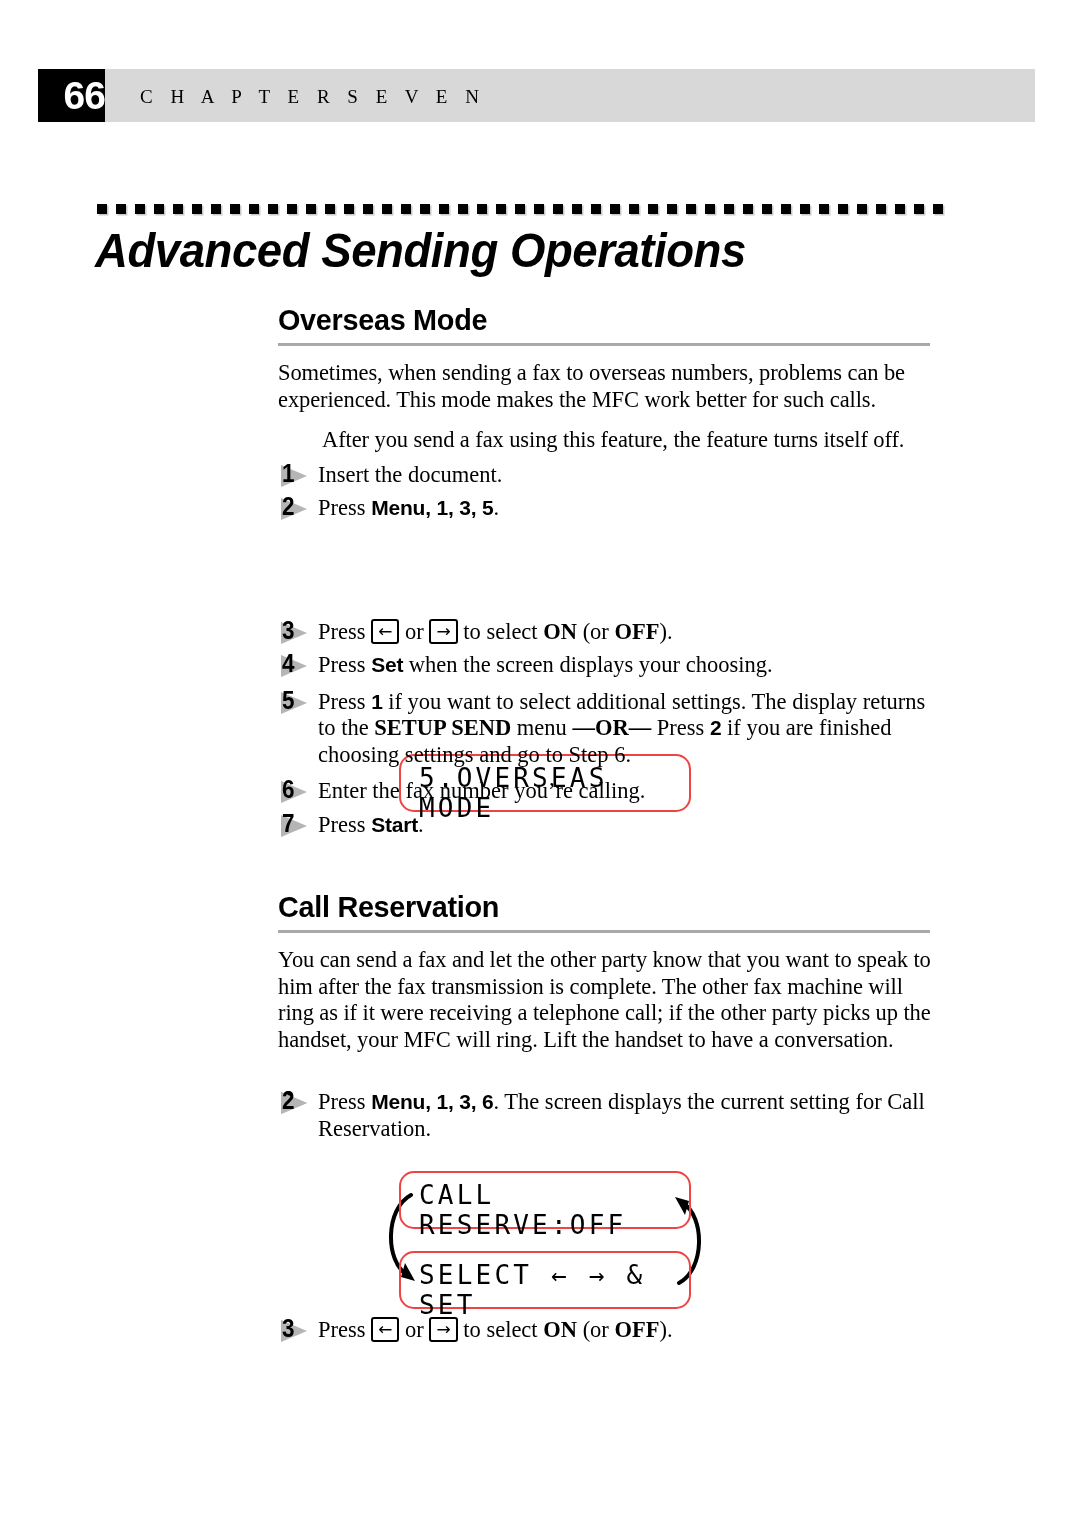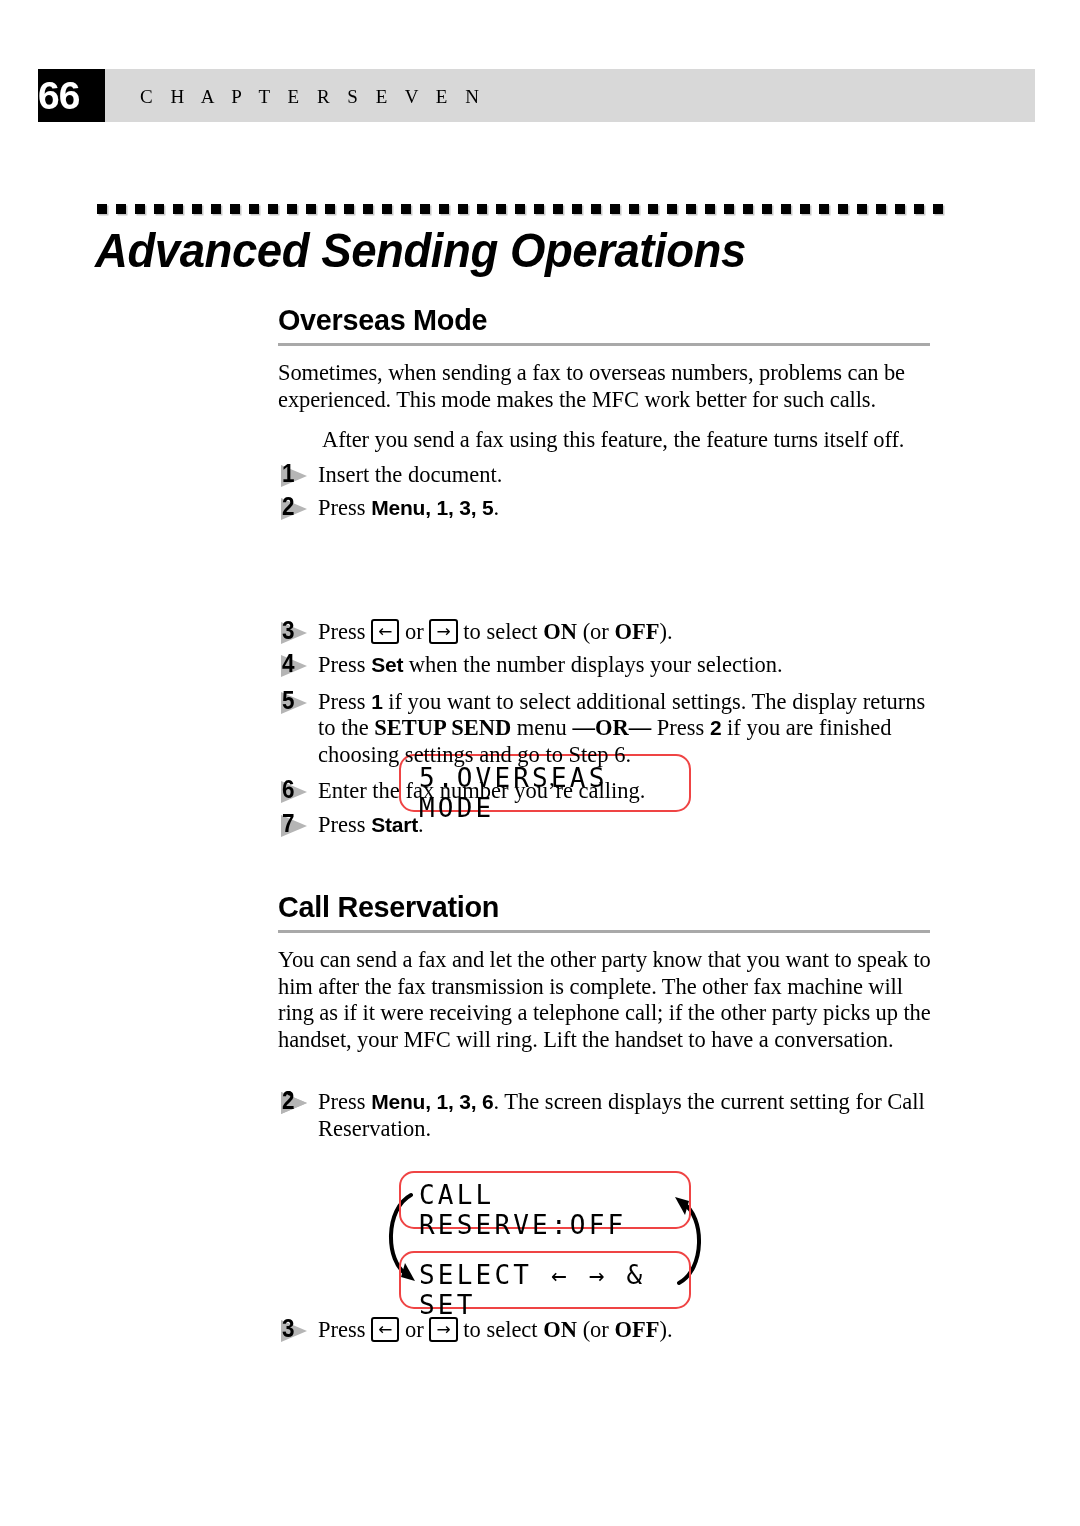--- a/index.html
+++ b/index.html
@@ -30,21 +30,21 @@
     left: 38px;
     top: 69px;
     width: 67px;
     height: 53px;
     background: #000000;
     color: #ffffff;
     font-family: "Liberation Sans", "DejaVu Sans", sans-serif;
     font-weight: bold;
     font-size: 39px;
     line-height: 53px;
-    text-align: left;
+    text-align: right;
     letter-spacing: -1px;
   }
   .chapter-label {
     position: absolute;
     left: 140px;
     top: 69px;
     height: 53px;
     line-height: 55px;
     font-family: "Liberation Serif", "DejaVu Serif", serif;
     font-size: 19px;
@@ -313,21 +313,21 @@
       <span class="step-marker">
         <span class="tri"></span>
         <span class="num">3</span>
       </span><span>Press </span><span class="keybox">←</span><span> or </span><span class="keybox">→</span><span> to select </span><span class="b-serif">ON</span><span> (or </span><span class="b-serif">OFF</span><span>).</span>
     </div>
 
     <div class="step loose">
       <span class="step-marker">
         <span class="tri"></span>
         <span class="num">4</span>
-      </span><span>Press </span><span class="b-sans">Set</span><span> when the number displays your selection.</span>
+      </span><span>Press </span><span class="b-sans">Set</span><span> when the screen displays your choosing.</span>
     </div>
 
     <div class="step loose">
       <span class="step-marker">
         <span class="tri"></span>
         <span class="num">5</span>
       </span><span>Press </span><span class="b-sans">1</span><span> if you want to select additional settings. The display returns to the </span><span class="b-serif">SETUP SEND</span><span> menu </span><span class="b-serif">—OR—</span><span> Press </span><span class="b-sans">2</span><span> if you are finished choosing settings and go to Step 6.</span>
     </div>
 
     <div class="step">

